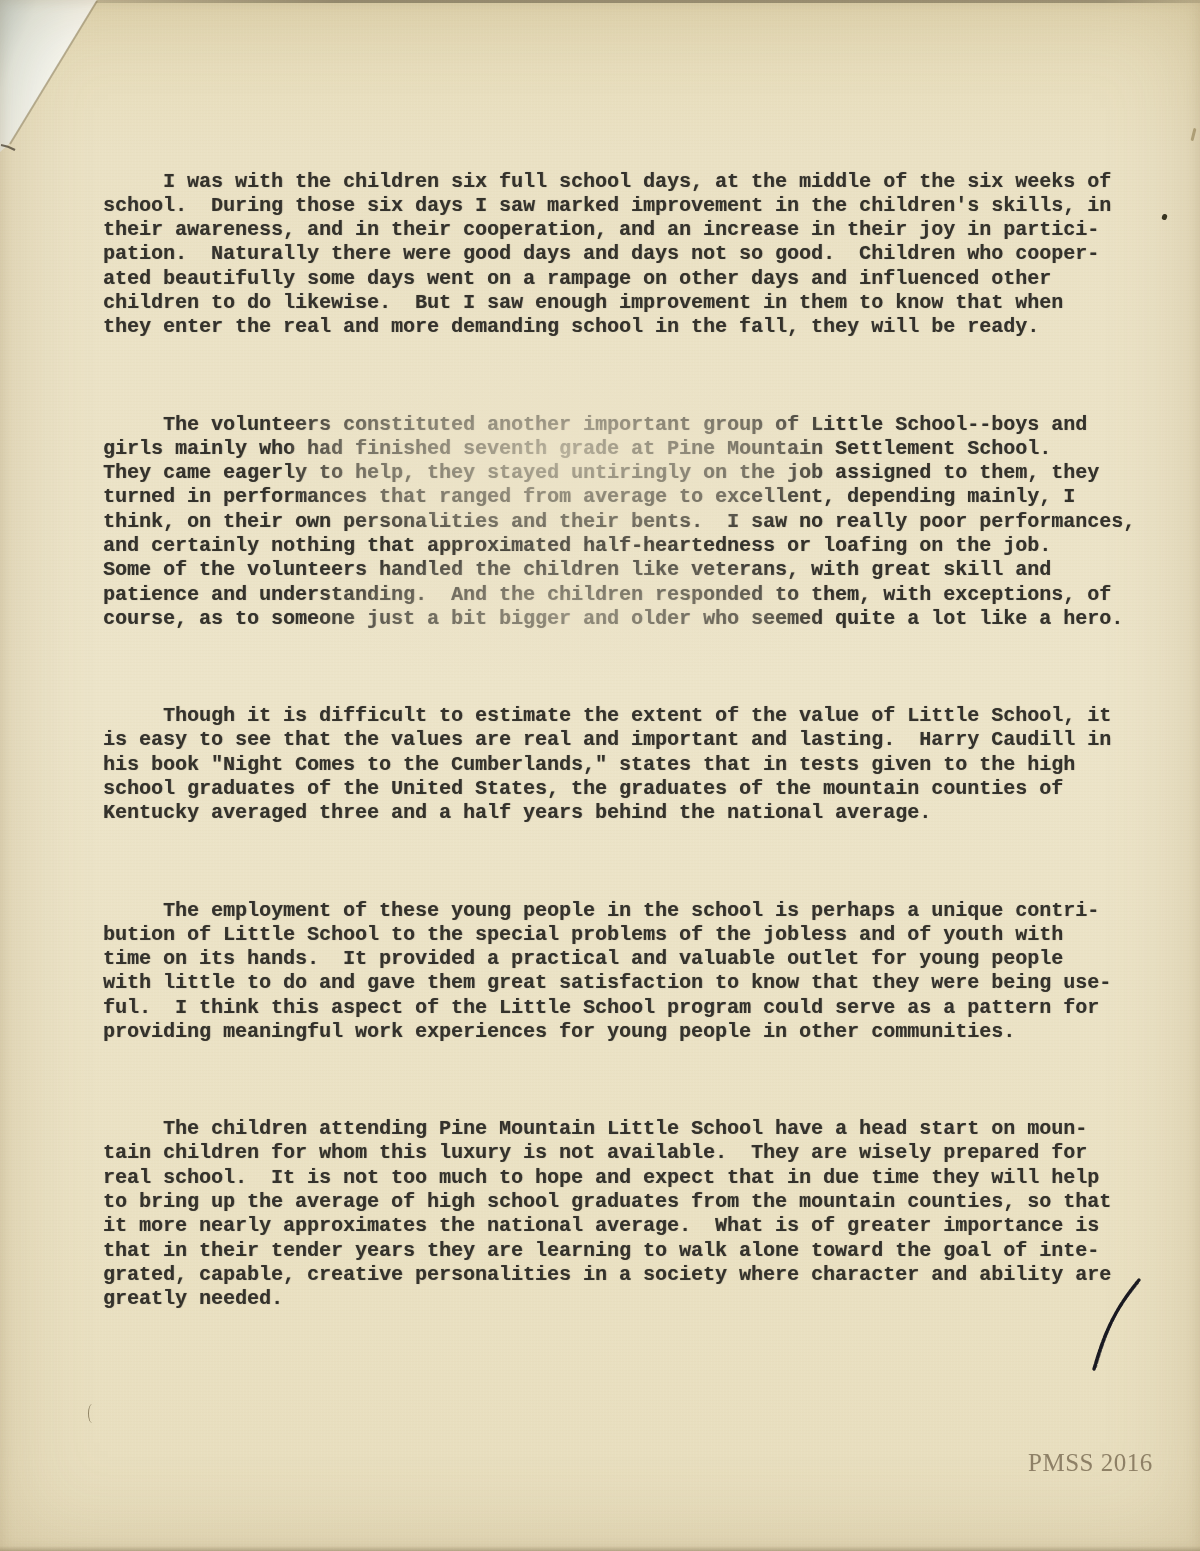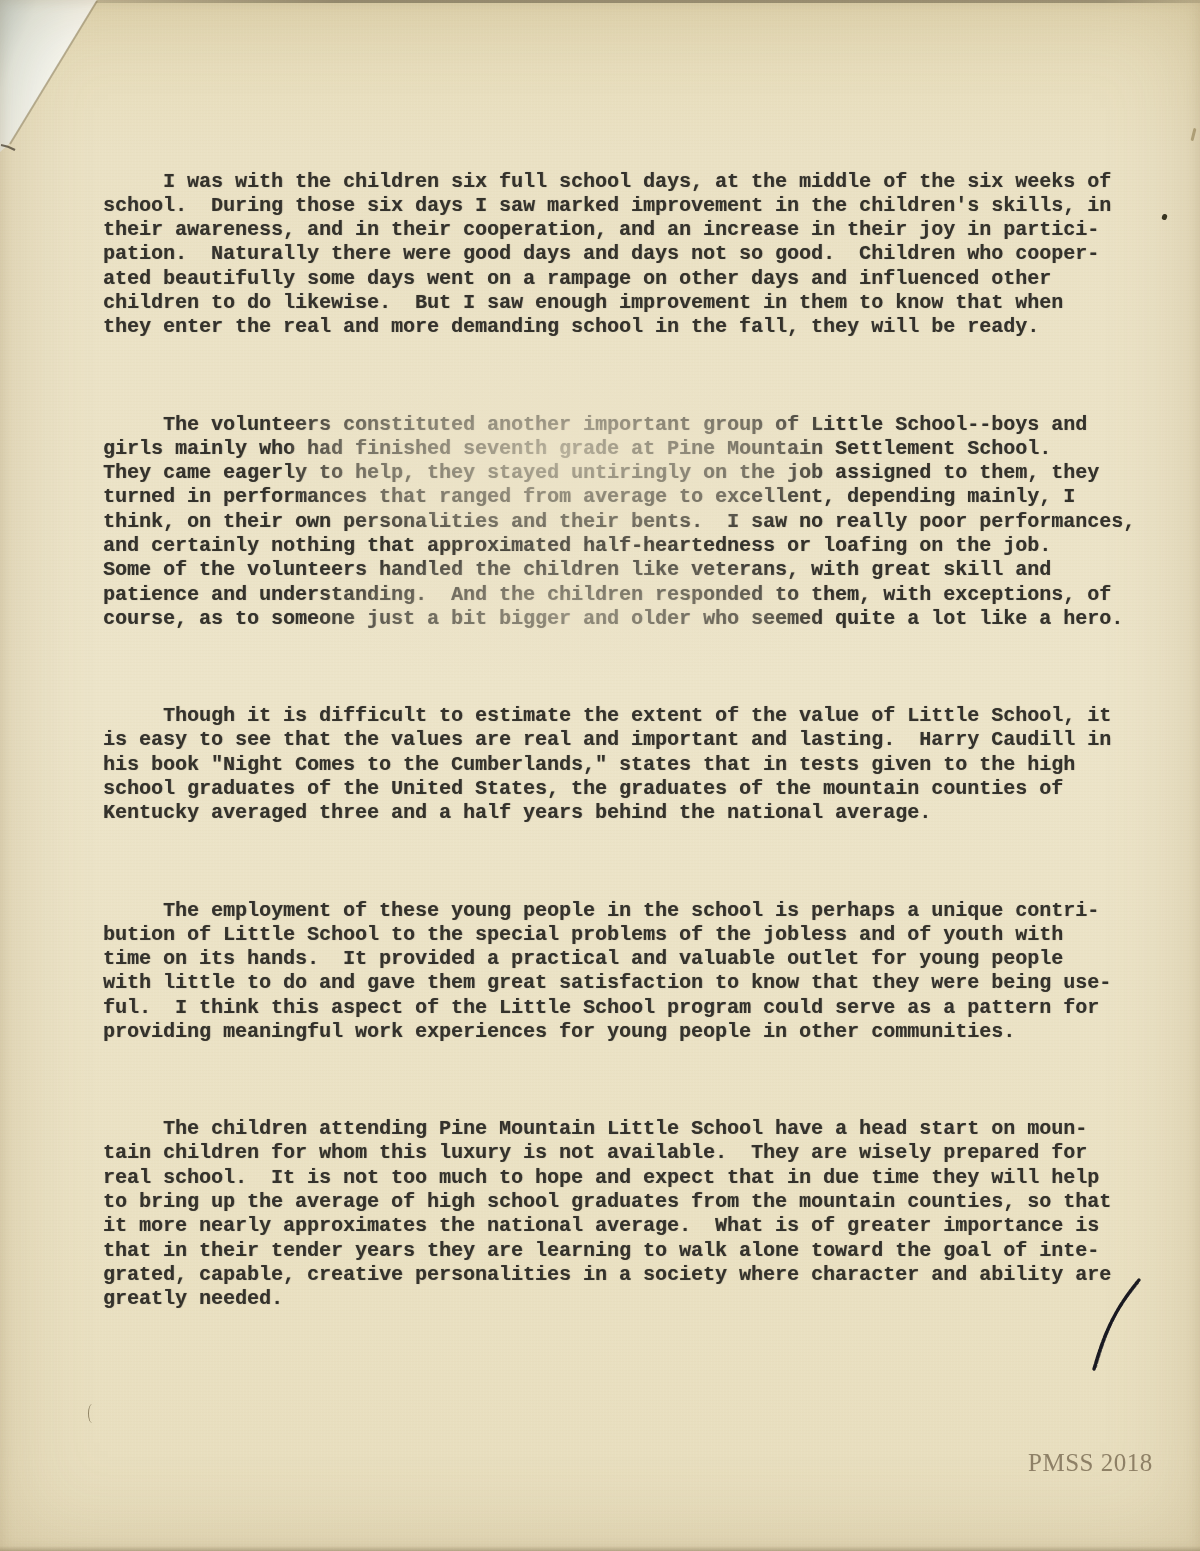--- a/index.html
+++ b/index.html
@@ -129,18 +129,18 @@
 
   <div class="ink-speck"></div>
   <div class="edge-mark"></div>
   <div class="hair-mark"></div>
 
   <svg class="pen-scribble" width="72" height="108" viewBox="0 0 72 108">
     <path d="M14 99 C 19 82, 25 63, 35 45 C 42 32, 50 21, 59 10" stroke="#1a1a22" stroke-width="3.4" fill="none" stroke-linecap="round" stroke-dasharray="5 1.6 3 1.2 7 1 2 1.4"></path>
     <path d="M16 97 C 21 80, 27 61, 36 44 C 43 31, 51 22, 58 13" stroke="rgba(26,26,34,0.55)" stroke-width="2" fill="none" stroke-linecap="round" stroke-dasharray="2 2 5 1.5 3 2"></path>
   </svg>
 
-  <div class="watermark">PMSS 2018</div>
+  <div class="watermark">PMSS 2016</div>
 
   <div class="edge-bottom"></div>
   <div class="vignette"></div>
 
 </div>
 
 </body></html>

